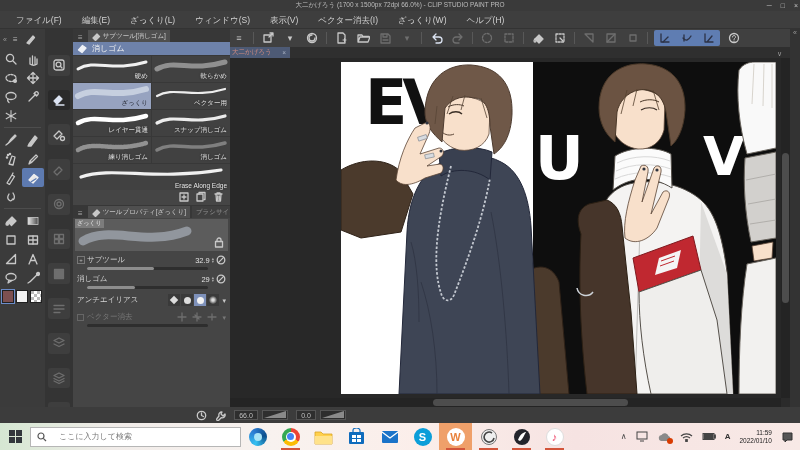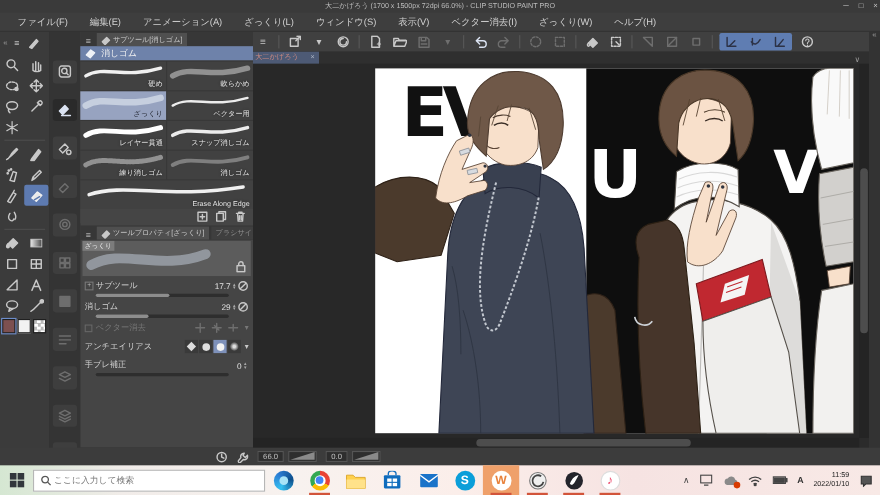--- a/index.html
+++ b/index.html
@@ -74,21 +74,21 @@
   
   #cspstatus{left:0;top:407px;width:800px;height:16px;background:#3c3c3c;display:flex;align-items:center;font-size:7px;color:#c0c0c0}
   .sbox{background:#2e2e2e;border:1px solid #555;padding:0 3px;height:10px;display:flex;align-items:center}
   .wedgebox{width:26px;height:10px;background:#2e2e2e;border:1px solid #555;position:relative;overflow:hidden}
   .wedge{position:absolute;bottom:1px;left:1px;width:0;height:0;border-left:22px solid transparent;border-bottom:7px solid #8a8a8a}
   
   #taskbar{left:0;top:423px;width:800px;height:27px;background:linear-gradient(90deg,#d5e7d2 0%,#f1ece9 14%,#f8f2ef 34%,#fbeeea 52%,#f6e3e2 72%,#f8e9e6 100%);display:flex;align-items:center}
   #startbtn{width:30px;height:27px;display:flex;align-items:center;justify-content:center}
   #winlogo{display:grid;grid-template-columns:6px 6px;grid-template-rows:6px 6px;gap:1px}
   #winlogo div{background:#32373c}
-  #searchbox{width:211px;height:20px;background:#fff;border:1px solid #b6b6b6;display:flex;align-items:center;gap:2px;padding:0 6px}
+  #searchbox{width:211px;height:20px;background:#fff;border:1px solid #b6b6b6;display:flex;align-items:center;gap:12px;padding:0 6px}
   #searchbox input{border:none;outline:none;background:transparent;font-size:8px;color:#333;width:160px;font-family:inherit}
   .tbicon{width:33px;height:27px;display:flex;align-items:center;justify-content:center;position:relative}
   .runline{position:absolute;left:7px;right:7px;bottom:0;height:2px;background:#d2543a}
   .tbicon.active{background:#efa06a}
   .circ{border-radius:50%;display:flex;align-items:center;justify-content:center}
   #tray{margin-left:auto;display:flex;align-items:center;gap:9px;padding-right:6px;font-size:8px;color:#333}
   #clock{font-size:6.5px;text-align:right;color:#222;line-height:8px}
   .trayglyph{font-size:8px;color:#444}
 </style>
 </head>
@@ -99,21 +99,20 @@
   <div id="wincontrols">
     <span>─</span>
     <span>□</span>
     <span>×</span>
   </div>
 </div>
 
 <div class="abs" id="menubar">
   <span class="mi">ファイル(F)</span>
   <span class="mi">編集(E)</span>
-  <span class="mi">アニメーション(A)</span>
   <span class="mi">ざっくり(L)</span>
   <span class="mi">ウィンドウ(S)</span>
   <span class="mi">表示(V)</span>
   <span class="mi">ベクター消去(I)</span>
   <span class="mi">ざっくり(W)</span>
   <span class="mi">ヘルプ(H)</span>
 </div>
 
 <div class="abs" id="toolbar">
   <div class="tbtn">
@@ -651,21 +650,21 @@
         <path d="M8,22 C35,6 70,28 112,12" fill="none" stroke="#9aa0a8" stroke-width="9" stroke-linecap="round" opacity="0.85"></path>
       </svg>
     <svg class="mi" width="10" height="12" style="position:absolute;right:4px;bottom:3px">
         <rect x="1.5" y="5.5" width="7" height="5.5"></rect>
         <path d="M3,5.5 V4 a2,2 0 0 1 4,0 v1.5"></path>
       </svg>
   </div>
   <div class="proprow">
     <span class="minibox">+</span>
     <span>サブツール</span>
-    <span class="val">17.7</span>
+    <span class="val">32.9</span>
     <span class="stepper">
         <span>▴</span>
         <span>▾</span>
       </span>
     <svg class="mi" width="10" height="10">
         <circle cx="5" cy="5" r="3.8"></circle>
         <path d="M2.4,7.6 L7.6,2.4"></path>
       </svg>
   </div>
   <div class="track">
@@ -679,61 +678,53 @@
         <span>▾</span>
       </span>
     <svg class="mi" width="10" height="10">
         <circle cx="5" cy="5" r="3.8"></circle>
         <path d="M2.4,7.6 L7.6,2.4"></path>
       </svg>
   </div>
   <div class="track">
       <div class="fill" style="width:40%"></div>
     </div>
-  <div class="proprow dimrow">
-    <span class="chk"></span>
-    <span>ベクター消去</span>
-    <span style="margin-left:auto;display:flex;gap:5px;align-items:center">
-      <svg class="mi dim" width="10" height="10">
-          <path d="M5,1 V9 M1,5 H9"></path>
-        </svg>
-      <svg class="mi dim" width="10" height="10">
-          <path d="M5,1 V9 M1,5 H9 M3,3 l4,4"></path>
-        </svg>
-      <svg class="mi dim" width="10" height="10">
-          <path d="M1,5 H9 M5,2 V8"></path>
-        </svg>
-      <span class="glyph" style="font-size:7px;color:#777">▾</span>
-    </span>
-  </div>
   <div class="proprow" style="height:16px">
     <span>アンチエイリアス</span>
     <span style="margin-left:auto;display:flex;align-items:center">
       <span class="aabtn">
           <span style="width:6px;height:6px;background:#ddd;transform:rotate(45deg);display:block"></span>
         </span>
       <span class="aabtn">
           <span style="width:7px;height:7px;background:#ddd;border-radius:50%;display:block"></span>
         </span>
       <span class="aabtn on">
           <span style="width:7px;height:7px;background:#f2f2f2;border-radius:50%;display:block"></span>
         </span>
       <span class="aabtn">
           <span style="width:8px;height:8px;border-radius:50%;display:block;background:radial-gradient(circle,#ddd 20%,rgba(221,221,221,0) 75%)"></span>
         </span>
       <span class="glyph" style="margin-left:3px;font-size:7px">▾</span>
     </span>
   </div>
-  <div class="proprow">
-    <span>手ブレ補正</span>
-    <span class="val">0</span>
-    <span class="stepper">
-        <span>▴</span>
-        <span>▾</span>
-      </span>
+  <div class="proprow dimrow">
+    <span class="chk"></span>
+    <span>ベクター消去</span>
+    <span style="margin-left:auto;display:flex;gap:5px;align-items:center">
+      <svg class="mi dim" width="10" height="10">
+          <path d="M5,1 V9 M1,5 H9"></path>
+        </svg>
+      <svg class="mi dim" width="10" height="10">
+          <path d="M5,1 V9 M1,5 H9 M3,3 l4,4"></path>
+        </svg>
+      <svg class="mi dim" width="10" height="10">
+          <path d="M1,5 H9 M5,2 V8"></path>
+        </svg>
+      <span class="glyph" style="font-size:7px;color:#777">▾</span>
+    </span>
   </div>
   <div class="track">
       <div class="fill" style="width:0%"></div>
     </div>
 </div>
 
 <div class="abs" id="cspstatus">
   <span style="margin-left:196px;display:flex;gap:8px;align-items:center">
     <svg class="mi" width="11" height="11">
         <circle cx="5.5" cy="5.5" r="4.2"></circle>

